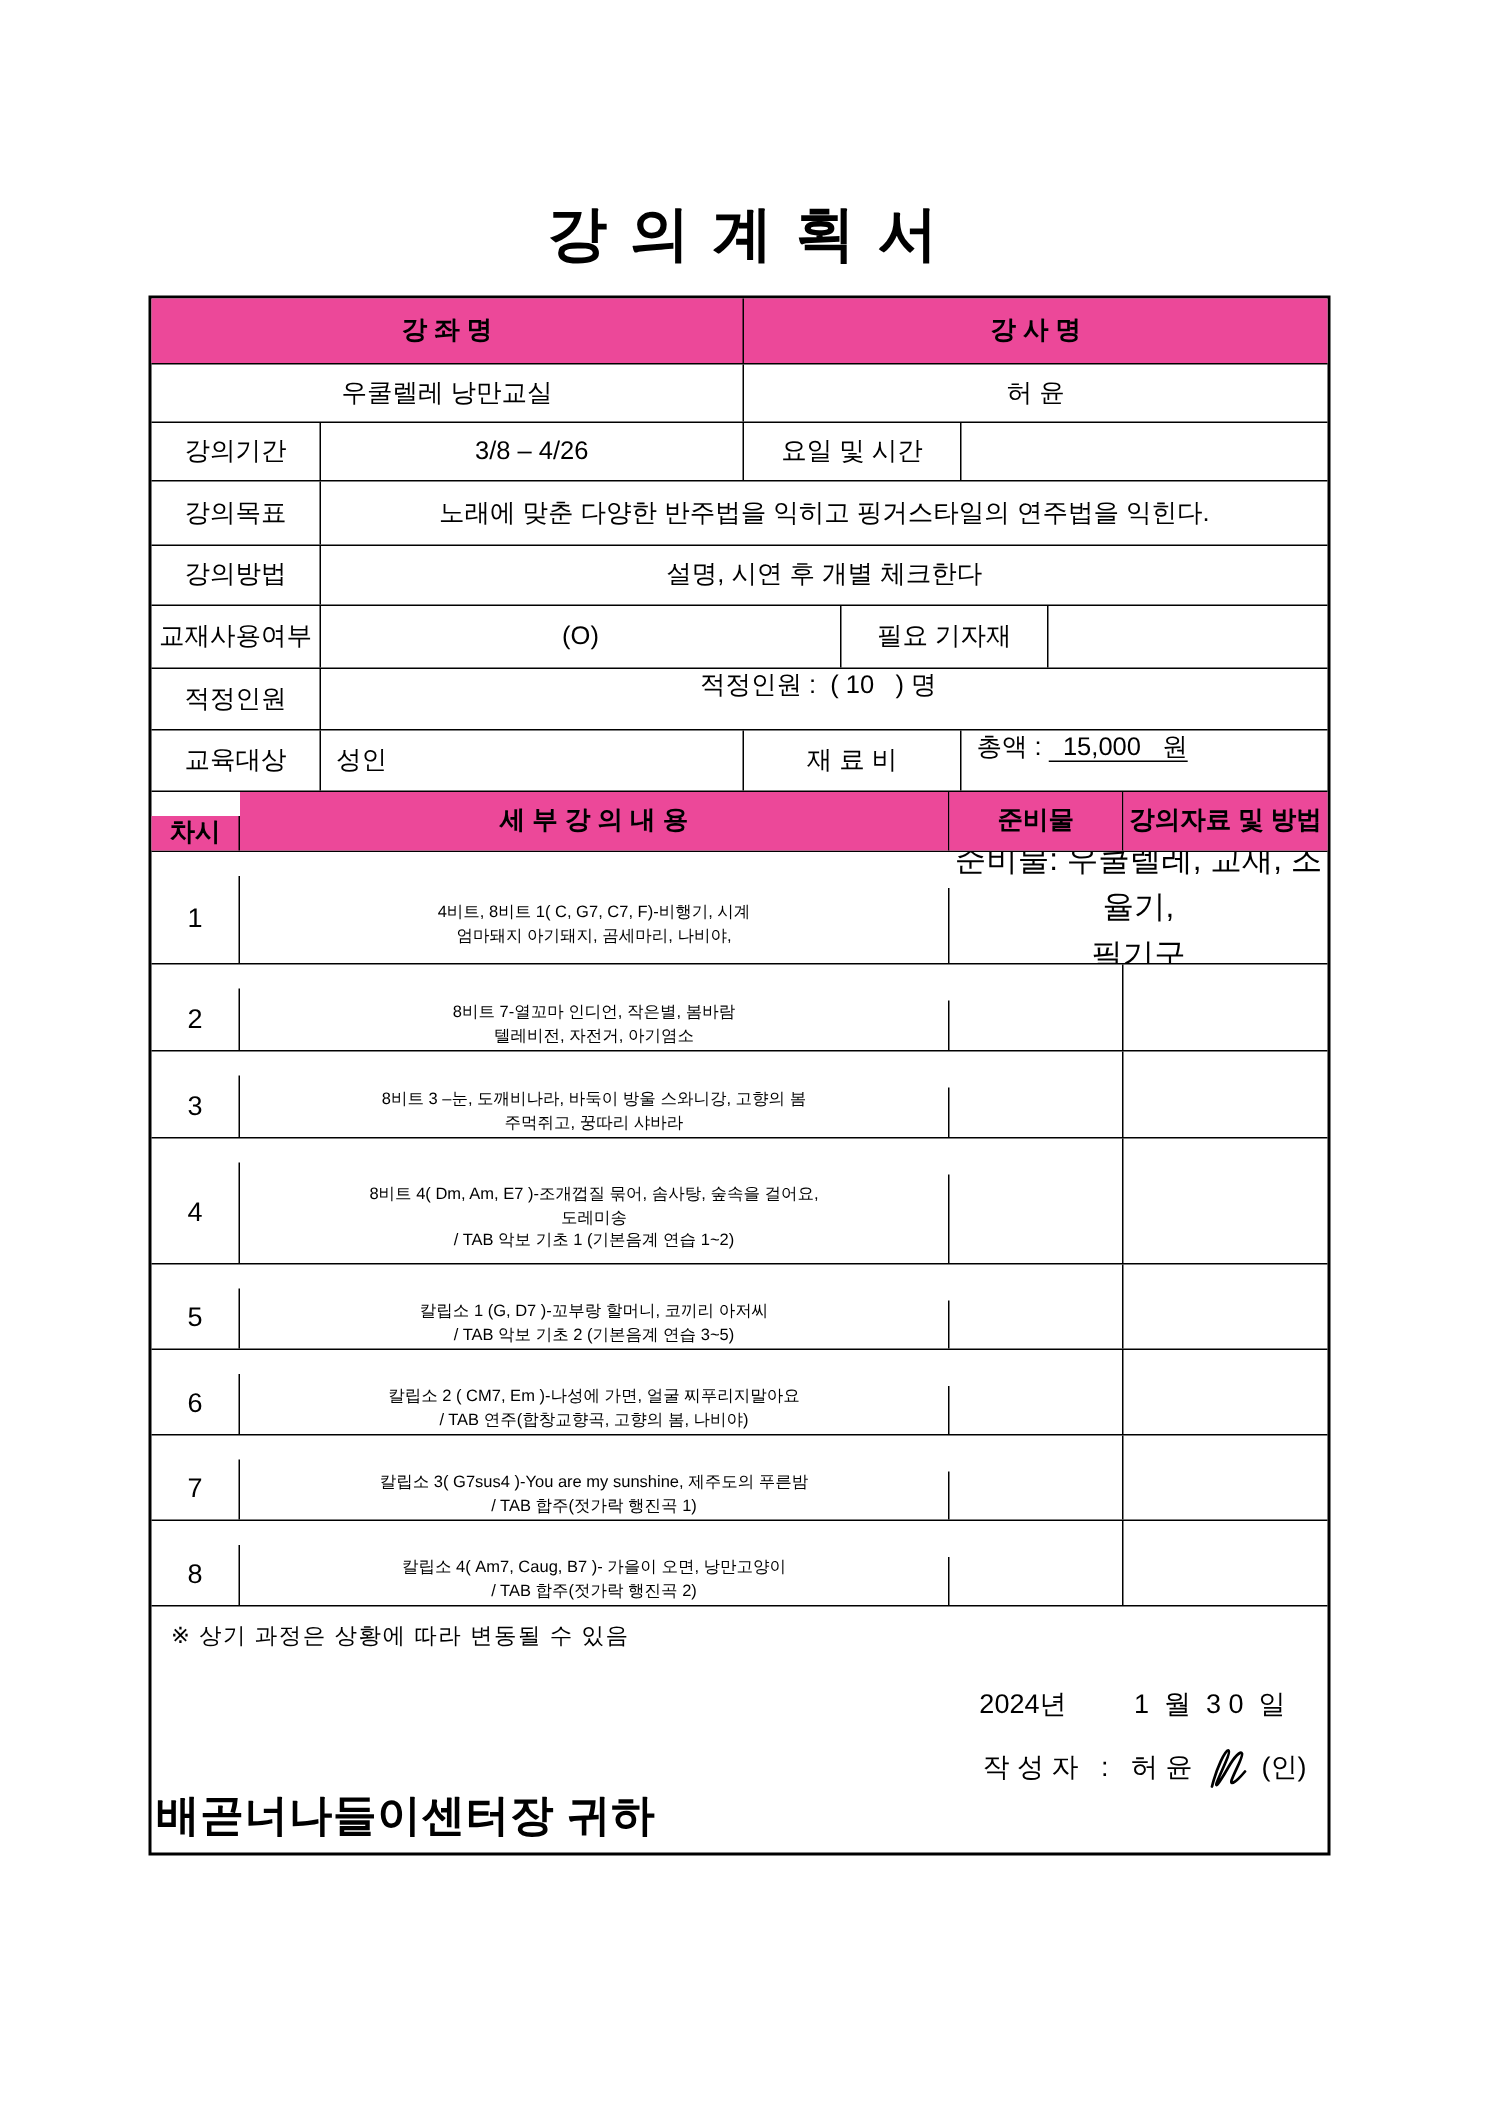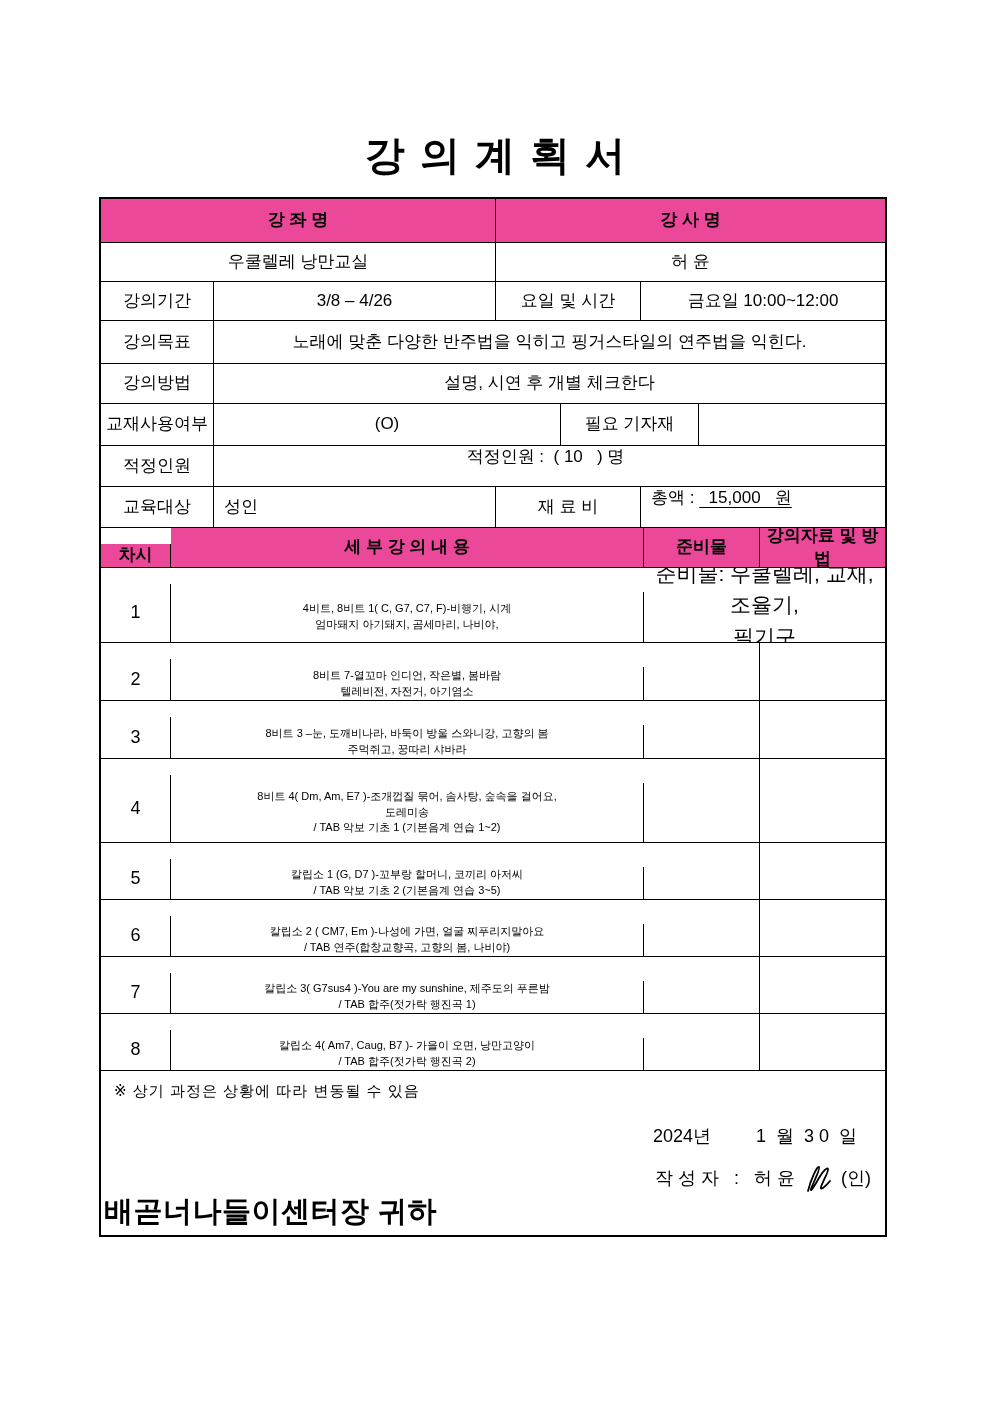--- a/index.html
+++ b/index.html
@@ -41,21 +41,21 @@
   .bold{font-weight:bold;}
   .left{align-items:flex-start;text-align:left;}
   .pre{white-space:pre;}
   
   .h43{height:43px;} .h38{height:38px;} .h42{height:42px;} .h39{height:39px;}
   .h41{height:41px;} .h40{height:40px;}
   .h74{height:74px;} .h57{height:57px;} .h83{height:83px;} .h56{height:56px;}
   .hfoot{height:164px;}
   
   .w113{width:113px;} .w282{width:282px;} .w145{width:145px;} .w395{width:395px;}
-  .w347{width:347px;} .w138{width:138px;} .w59{width:70px;margin-top:16px;} .w473{width:473px;}
+  .w347{width:347px;} .w138{width:138px;} .w59{width:59px;margin-top:16px;} .w473{width:473px;}
   .w116{width:116px;}
   .content-cell{font-size:11px;line-height:1.45;margin-top:24px;}
   .session-cell{font-size:18px;}
   .supplies-note{font-size:21px;line-height:1.5;}
   .cap-row{flex-direction:column;justify-content:space-between;padding:0 44px 0 36px;width:100%;gap:16px;}
   .pad-left{padding-left:10px;}
   .underline{text-decoration:underline;text-underline-offset:4px;}
   .footer-cell{position:relative;display:block;}
   .note{position:absolute;top:10px;left:13px;font-size:15px;letter-spacing:1px;}
   .dateline{position:absolute;top:54px;right:28px;font-size:18px;}
@@ -77,21 +77,20 @@
 
   <div class="row h38">
     <div class="cell w395">우쿨렐레 낭만교실</div>
     <div class="cell last">허 윤</div>
   </div>
 
   <div class="row h38">
     <div class="cell w113">강의기간</div>
     <div class="cell w282">3/8 – 4/26</div>
     <div class="cell w145">요일 및 시간</div>
-    <div class="cell last">금요일 10:00~12:00</div>
   </div>
 
   <div class="row h42">
     <div class="cell w113">강의목표</div>
     <div class="cell last">노래에 맞춘 다양한 반주법을 익히고 핑거스타일의 연주법을 익힌다.</div>
   </div>
 
   <div class="row h39">
     <div class="cell w113">강의방법</div>
     <div class="cell last">설명, 시연 후 개별 체크한다</div>

